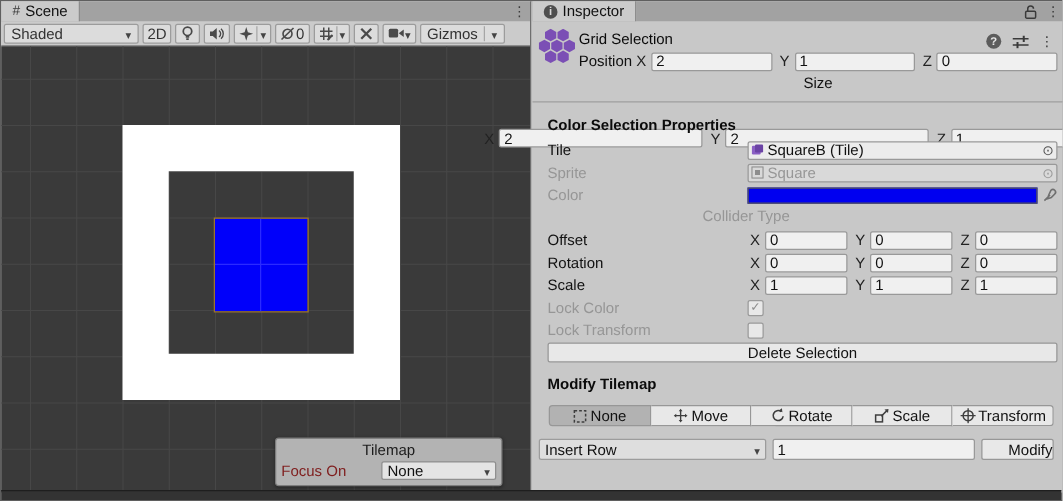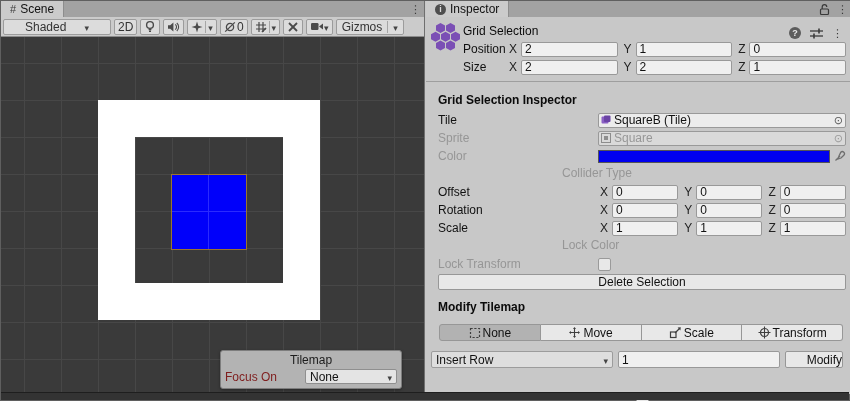--- a/index.html
+++ b/index.html
@@ -21,21 +21,21 @@
   
   .scene-panel { position:absolute; left:0; top:0; width:424px; height:393px; background:#cbcbcb;
                  border-right:1px solid #6f6f6f; }
   .scene-toolbar { height:20px; background:#cbcbcb; border-bottom:1px solid #8b8b8b;
                    display:flex; align-items:center; gap:3px; padding:0 2px; }
   .tb { height:16px; background:#dcdcdc; border:1px solid #9c9c9c; border-radius:2px;
         display:flex; align-items:center; justify-content:center; padding:0 3px; color:#333; }
   .tb svg { display:block; }
   .tb .divider { width:1px; height:12px; background:#a6a6a6; margin:0 2px; }
   .dd-arrow::after { content:"\25BE"; font-size:9px; color:#444; }
-  .shading-dd { width:108px; justify-content:space-between; padding:0 21px; }
+  .shading-dd { width:108px; justify-content:space-between; padding:0 5px; }
   .gizmos-dd { padding:0 5px; gap:3px; }
 
   .viewport { position:absolute; left:0; top:36px; width:100%; height:357px; background:#3a3a3a;
               background-image:linear-gradient(to right,#474747 1px,transparent 1px),
                                linear-gradient(to bottom,#474747 1px,transparent 1px);
               background-size:37px 37px; background-position:23px 26px; overflow:hidden; }
   .white-ring { position:absolute; left:97px; top:63px; width:222px; height:220px;
                 border:37px solid #ffffff; }
   .blue-tile { position:absolute; left:171px; top:138px; width:74px; height:74px;
                background:#0000fa; outline:1px solid #9a732f; }
@@ -235,34 +235,34 @@
         <div class="value-area">
           <span class="axis">X</span>
           <input class="field" value="2" style="">
           <span class="axis">Y</span>
           <input class="field" value="1" style="">
           <span class="axis">Z</span>
           <input class="field" value="0" style="">
         </div>
       </div>
 
-      <div class="row" style="top:42px; left:37px;">
+      <div class="row" style="top:42px; left:37px;flex-direction:column;">
         <span style="flex:0 0 44px;">Size</span>
         <div class="value-area">
           <span class="axis">X</span>
           <input class="field" value="2" style="">
           <span class="axis">Y</span>
           <input class="field" value="2" style="">
           <span class="axis">Z</span>
           <input class="field" value="1" style="">
         </div>
       </div>
 
       <div class="divider-h" style="top:64px;"></div>
-      <div class="section-title" style="top:76px;">Grid Selection Inspector</div>
+      <div class="section-title" style="top:76px;">Color Selection Properties</div>
 
       <div class="row" style="top:95px;">
         <span class="plabel">Tile</span>
         <div class="value-area">
           <div class="objfield">
             <svg width="10" height="10" viewBox="0 0 10 10">
               <rect x="0.5" y="1.5" width="7" height="7" rx="1" fill="#8a5fc4"></rect>
               <rect x="3" y="0.5" width="6.5" height="6.5" rx="1" fill="#6b43a5"></rect>
             </svg>
             <span>SquareB (Tile)</span>
@@ -334,21 +334,21 @@
         <div class="value-area">
           <span class="axis">X</span>
           <input class="field" value="1" style="">
           <span class="axis">Y</span>
           <input class="field" value="1" style="">
           <span class="axis">Z</span>
           <input class="field" value="1" style="">
         </div>
       </div>
 
-      <div class="row" style="top:221px;flex-direction:column;">
+      <div class="row" style="top:221px;">
         <span class="plabel disabled">Lock Color</span>
         <div class="value-area">
           <div class="checkbox">
             <span>✓</span>
           </div>
         </div>
       </div>
 
       <div class="row" style="top:239px;">
         <span class="plabel disabled">Lock Transform</span>
@@ -373,20 +373,27 @@
             <rect x="1.5" y="1.5" width="9" height="9" fill="none" stroke="#3e3e3e" stroke-width="1.2" stroke-dasharray="2.2 1.6"></rect>
           </svg>
           <span>None</span>
         </div>
         <div class="seg">
           <svg width="13" height="13" viewBox="0 0 13 13">
             <path d="M6.5 1 L8 3 H5 Z M6.5 12 L5 10 H8 Z M1 6.5 L3 5 V8 Z M12 6.5 L10 8 V5 Z" fill="#3e3e3e"></path>
             <path d="M6.5 2.5 V10.5 M2.5 6.5 H10.5" stroke="#3e3e3e" stroke-width="1.1"></path>
           </svg>
           <span>Move</span>
+        </div>
+        <div class="seg">
+          <svg width="13" height="13" viewBox="0 0 13 13">
+            <path d="M10.5 7 a4 4 0 1 1 -1.6-3.8" fill="none" stroke="#3e3e3e" stroke-width="1.3"></path>
+            <path d="M9.5 0.5 L9.9 3.8 L6.8 2.6 Z" fill="#3e3e3e"></path>
+          </svg>
+          <span>Rotate</span>
         </div>
         <div class="seg">
           <svg width="13" height="13" viewBox="0 0 13 13">
             <rect x="1.5" y="6" width="5.5" height="5.5" fill="none" stroke="#3e3e3e" stroke-width="1.2"></rect>
             <line x1="6" y1="7" x2="10.5" y2="2.5" stroke="#3e3e3e" stroke-width="1.2"></line>
             <path d="M11.8 1.2 L11.4 4.4 L8.6 1.6 Z" fill="#3e3e3e"></path>
           </svg>
           <span>Scale</span>
         </div>
         <div class="seg">

